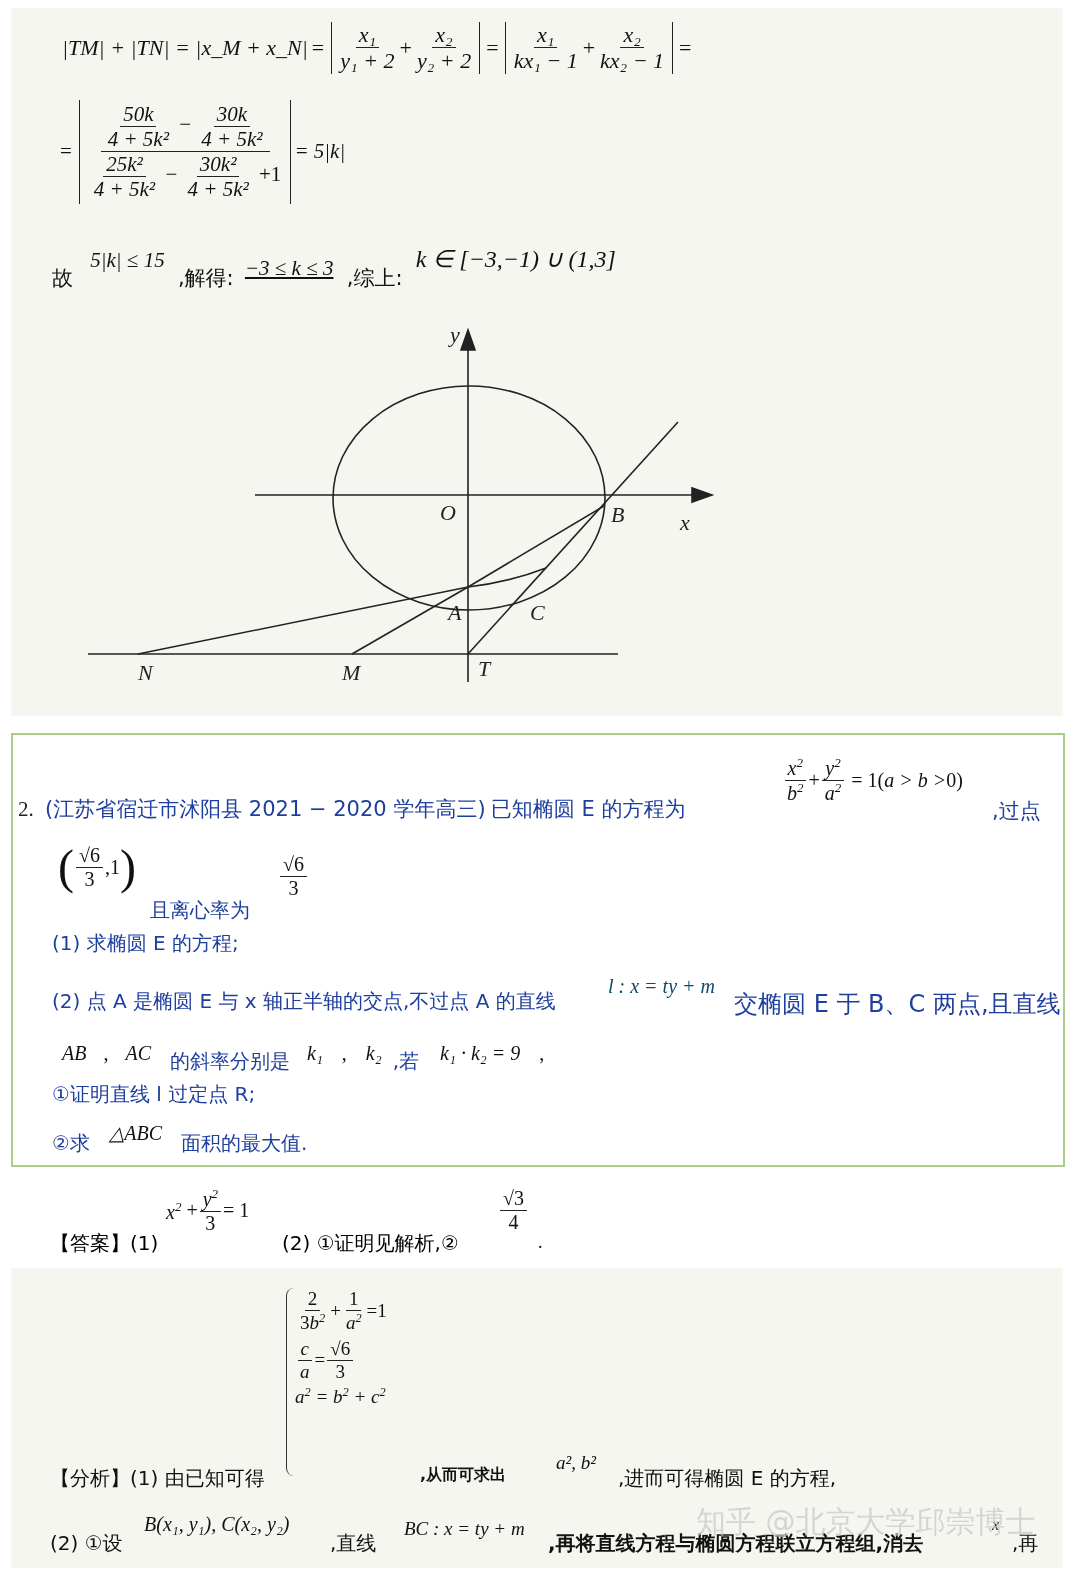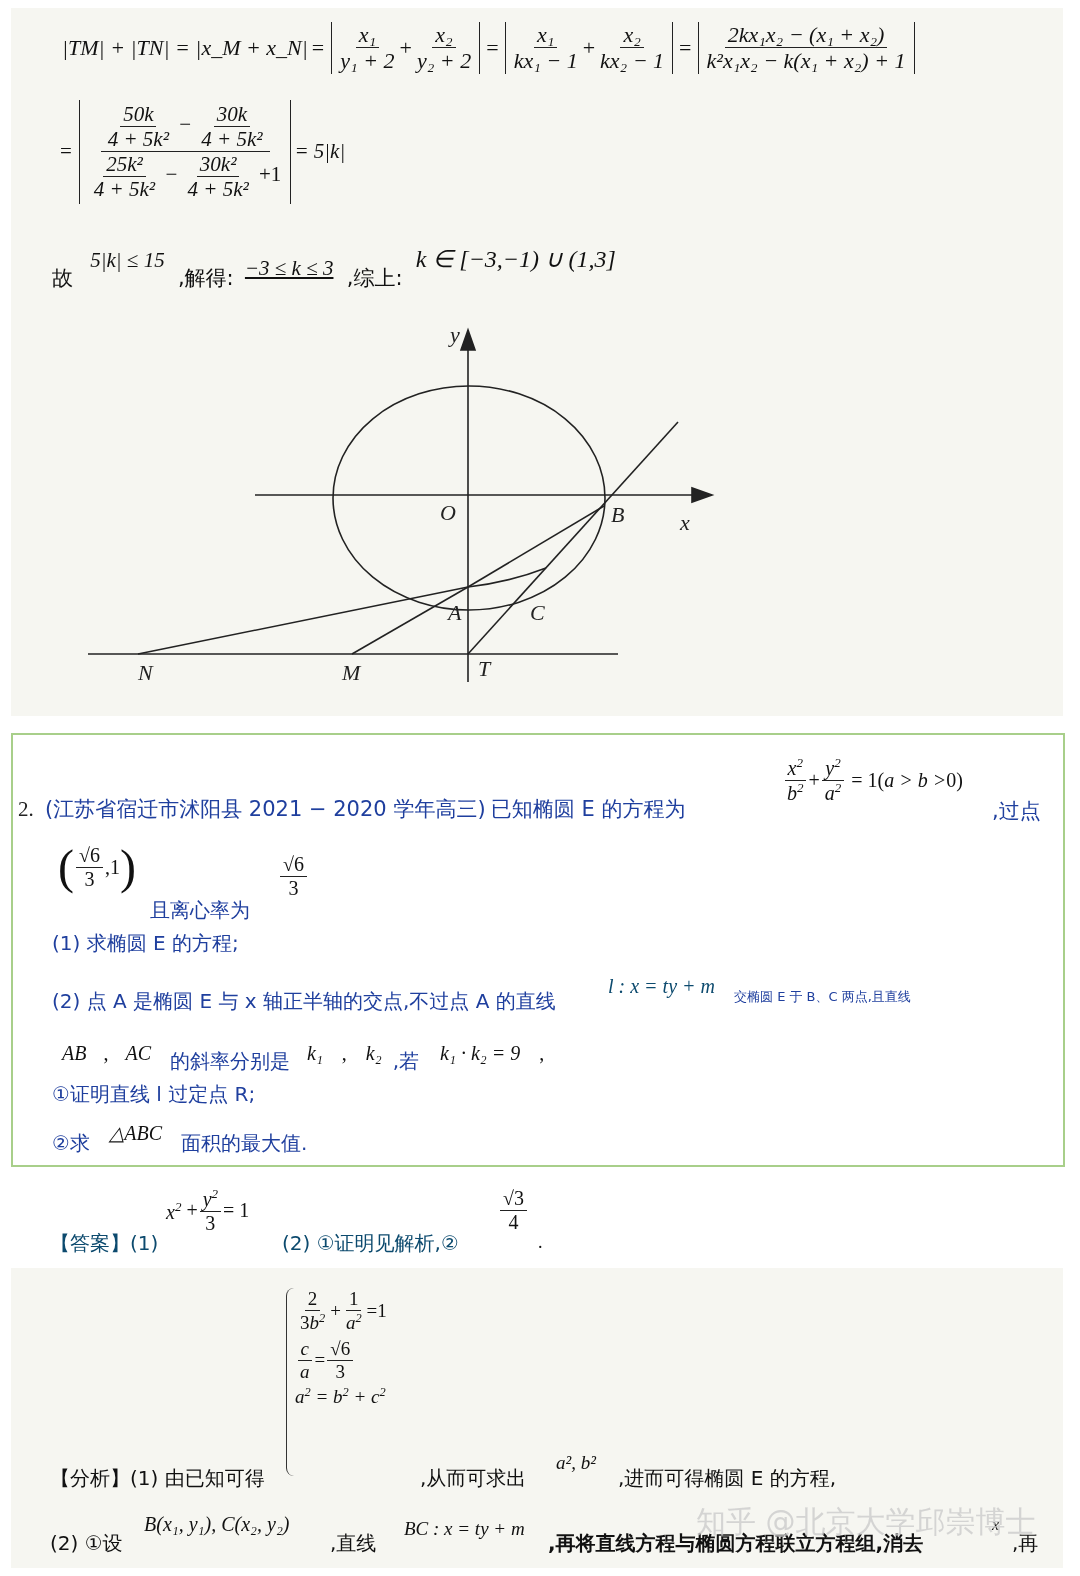--- a/index.html
+++ b/index.html
@@ -8,21 +8,21 @@
   .panel { position: absolute; background: #f6f6f1; }
   .abs { position: absolute; white-space: nowrap; }
   .m { font-family: "Liberation Serif", serif; font-style: italic; }
   .n { font-family: "Liberation Serif", serif; font-style: normal; }
   .frac { display: inline-flex; flex-direction: column; align-items: center; vertical-align: middle; margin: 0 2px; justify-content: center; }
   .frac > .num { border-bottom: 1px solid #222; padding: 0 3px; line-height: 1.15; }
   .frac > .den { padding: 0 3px; line-height: 1.15; }
   .absv { display: inline-flex; align-items: center; border-left: 1.5px solid #222; border-right: 1.5px solid #222; padding: 0 3px; margin: 0 3px; }
   .cn { font-family: "DejaVu Sans", sans-serif; }
   .blue { color: #1f3f9e; }
-  .red { color: #0c4a6e; }
+  .red { color: #000000; }
   .qbox { position: absolute; left: 11px; top: 733px; width: 1050px; height: 430px; border: 2px solid #a8cf8a; background: #fff; }
   .watermark { position: absolute; color: rgba(200,200,200,0.75); font-family: "DejaVu Sans", sans-serif; font-size: 30px; }
   sup, sub { font-size: 0.65em; }
 </style>
 </head>
 <body>
 
 <div class="panel" style="left:11px; top:8px; width:1052px; height:708px;"></div>
 
 <div class="abs m" style="left:62px; top:22px; font-size:22px; display:flex; align-items:center;">
@@ -45,26 +45,20 @@
         <span class="num">x₁</span>
         <span class="den">kx₁ − 1</span>
       </span>
     <span class="n">+</span>
     <span class="frac">
         <span class="num">x₂</span>
         <span class="den">kx₂ − 1</span>
       </span>
   </span>
   <span class="n" style="margin:0 3px;">=</span>
-  <span class="absv">
-    <span class="frac">
-        <span class="num">2kx₁x₂ − (x₁ + x₂)</span>
-        <span class="den">k²x₁x₂ − k(x₁ + x₂) + 1</span>
-      </span>
-  </span>
 </div>
 
 <div class="abs m" style="left:60px; top:100px; font-size:21px; display:flex; align-items:center;">
   <span class="n" style="margin-right:4px;">=</span>
   <span class="absv" style="padding:2px 4px;">
     <span class="frac">
       <span class="num" style="border-bottom:1.5px solid #222; padding:0 2px;">
         <span class="frac">
             <span class="num">50k</span>
             <span class="den">4 + 5k²</span>
@@ -168,21 +162,21 @@
       <span class="num n">√6</span>
       <span class="den n">3</span>
     </span>
   
 </div>
 
 <div class="abs cn blue" style="left:52px; top:930px; font-size:20px;">(1) 求椭圆 E 的方程;</div>
 
 <div class="abs cn blue" style="left:52px; top:988px; font-size:20px;">(2) 点 A 是椭圆 E 与 x 轴正半轴的交点,不过点 A 的直线</div>
 <div class="abs m" style="left:608px; top:975px; font-size:20px; color:#0c4a6e;">l : x = ty + m</div>
-<div class="abs cn blue" style="left:734px; top:988px; font-size:13px;text-align:center;">交椭圆 E 于 B、C 两点,且直线</div>
+<div class="abs cn blue" style="left:734px; top:988px; font-size:24px;text-align:center;">交椭圆 E 于 B、C 两点,且直线</div>
 
 <div class="abs" style="left:62px; top:1040px; font-size:20px;">
   <span class="m">AB</span>
   <span class="n" style="margin:0 12px;">,</span>
   <span class="m">AC</span>
   <span class="cn blue" style="position:relative; top:8px; margin-left:14px;">的斜率分别是</span>
   <span class="m" style="margin-left:12px;">k₁</span>
   <span class="n" style="margin:0 14px;">,</span>
   <span class="m">k₂</span>
   <span class="cn blue" style="position:relative; top:8px; margin-left:6px;">,若</span>
@@ -243,21 +237,21 @@
     <span class="frac">
         <span class="num n">√6</span>
         <span class="den n">3</span>
       </span>
   </div>
   <div class="m">a<sup>2</sup> = b<sup>2</sup> + c<sup>2</sup></div>
 
 </div>
 
 <div class="abs cn" style="left:50px; top:1465px; font-size:20px;">【分析】(1) 由已知可得</div>
-<div class="abs cn" style="left:420px; top:1465px; font-size:20px;">,从而可求出</div>
+<div class="abs cn" style="left:420px; top:1465px; font-size:16px;font-weight:bold;">,从而可求出</div>
 <div class="abs m" style="left:556px; top:1452px; font-size:19px;">a², b²</div>
 <div class="abs cn" style="left:618px; top:1465px; font-size:20px;">,进而可得椭圆 E 的方程,</div>
 
 <div class="abs cn" style="left:50px; top:1530px; font-size:20px;">(2) ①设</div>
 <div class="abs m" style="left:144px; top:1513px; font-size:20px;">B(x₁, y₁), C(x₂, y₂)</div>
 <div class="abs cn" style="left:330px; top:1530px; font-size:20px;">,直线</div>
 <div class="abs m" style="left:404px; top:1518px; font-size:19px;">BC : x = ty + m</div>
 <div class="abs cn" style="left:548px; top:1530px; font-size:20px;font-weight:bold;">,再将直线方程与椭圆方程联立方程组,消去</div>
 <div class="abs m" style="left:992px; top:1516px; font-size:16px;">x</div>
 <div class="abs cn" style="left:1012px; top:1530px; font-size:20px;">,再</div>

